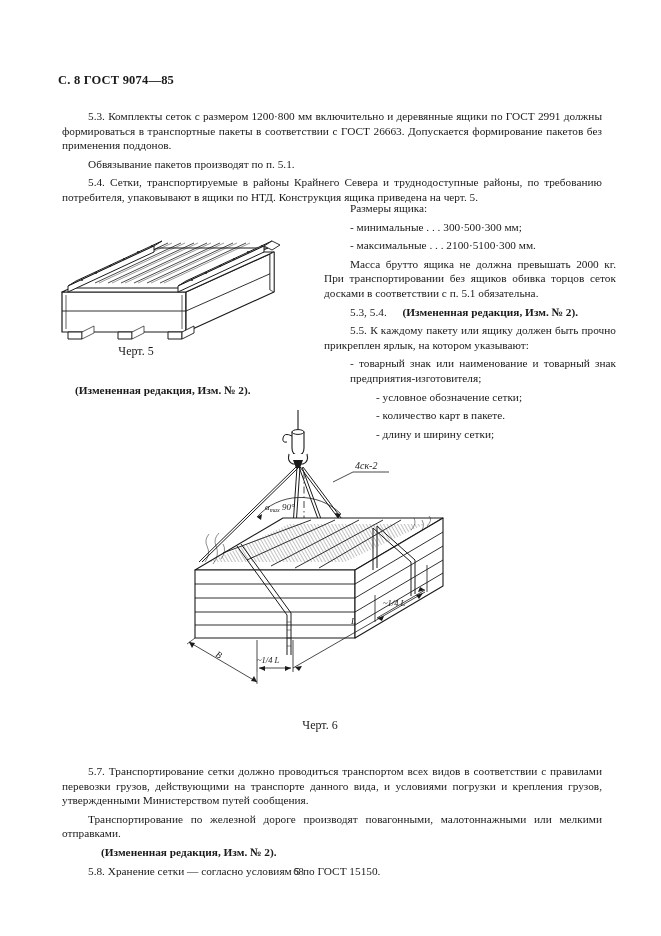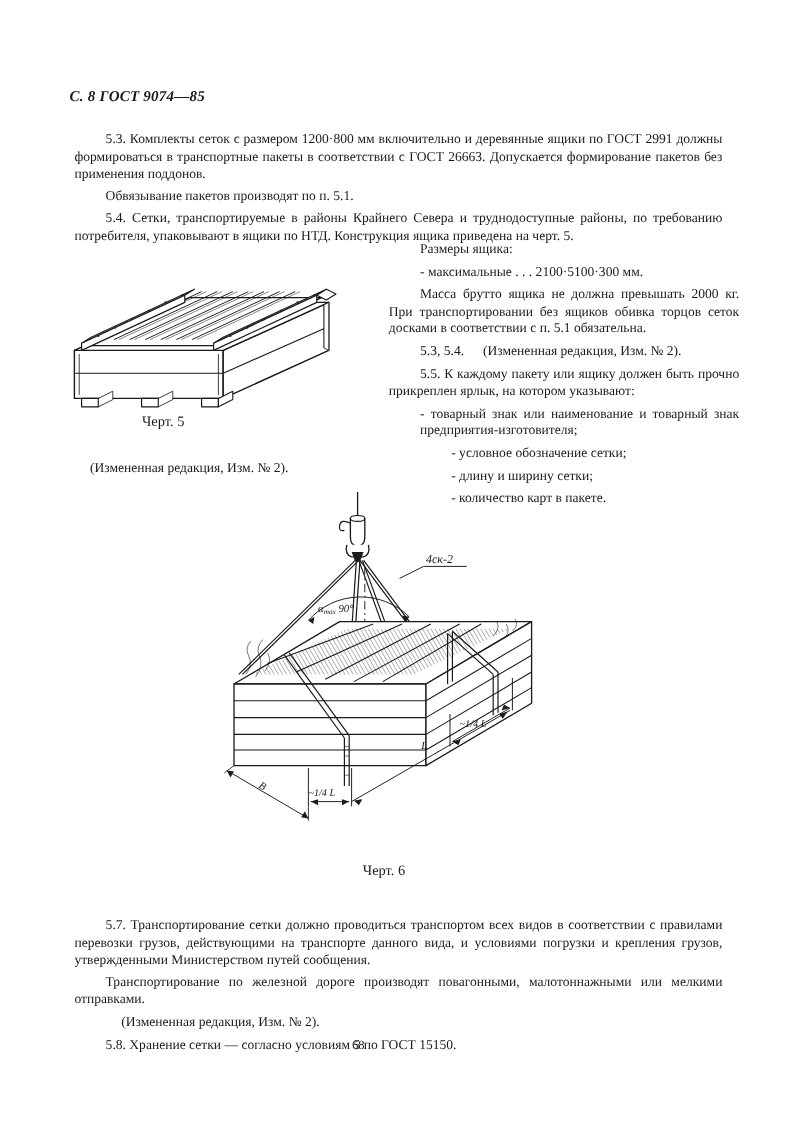--- a/index.html
+++ b/index.html
@@ -19,41 +19,40 @@
 
   
   .page-header {
     position: absolute;
     left: 58px;
     top: 73px;
     font-size: 12.5px;
     font-weight: bold;
     letter-spacing: 0.2px;
     white-space: nowrap;
-    font-style: italic;
   }
 
   
   .text-block {
     position: absolute;
     font-size: 11.3px;
     line-height: 14.6px;
     text-align: justify;
     text-justify: inter-word;
     -webkit-hyphens: none;
     hyphens: none;
   }
   .text-block p {
     margin: 4px;
   }
   .indent {
     text-indent: 26px;
   }
   .bold {
-    font-weight: normal;
+    font-weight: bold;
     padding-left: 13px;
   }
 
   
   #block-53 {
     left: 58px;
     top: 105px;
     width: 548px;
   }
 
@@ -206,28 +205,29 @@
       <polygon points="24,136 24,143 36,137 36,130" fill="#ffffff" stroke="#1a1a1a" stroke-width="0.7"></polygon>
 
       <polygon points="212,94 216,96 216,56 212,58" fill="#ffffff" stroke="#1a1a1a" stroke-width="0.7"></polygon>
     </svg>
   </div>
 
   <div class="fig-caption" id="caption-fig5">Черт. 5</div>
 
   <div class="text-block" id="block-right">
     <p class="indent">Размеры ящика:</p>
+    <p class="li">- минимальные . . . 300·500·300 мм;</p>
     <p class="li">- максимальные . . . 2100·5100·300 мм.</p>
     <p class="indent just">Масса брутто ящика не должна превышать 2000 кг. При транспортировании без ящиков обивка торцов сеток досками в соответствии с п. 5.1 обязательна.</p>
     <p class="indent"><span>5.3, 5.4. </span><span class="bold">(Измененная редакция, Изм. № 2).</span></p>
     <p class="indent just">5.5. К каждому пакету или ящику должен быть прочно прикреплен ярлык, на котором указывают:</p>
     <p class="li just">- товарный знак или наименование и товарный знак предприятия-изготовителя;</p>
     <p class="li2">- условное обозначение сетки;</p>
+    <p class="li2">- количество карт в пакете.</p>
     <p class="li2">- длину и ширину сетки;</p>
-    <p class="li2">- количество карт в пакете.</p>
   </div>
 
   <div class="text-block" id="block-izm-1">
     <p class="bold">(Измененная редакция, Изм. № 2).</p>
   </div>
 
 
   <div class="figure" id="figure-6">
     <svg width="330" height="305" viewBox="0 0 330 305" fill="none" stroke="#1a1a1a" stroke-linejoin="round">
 

